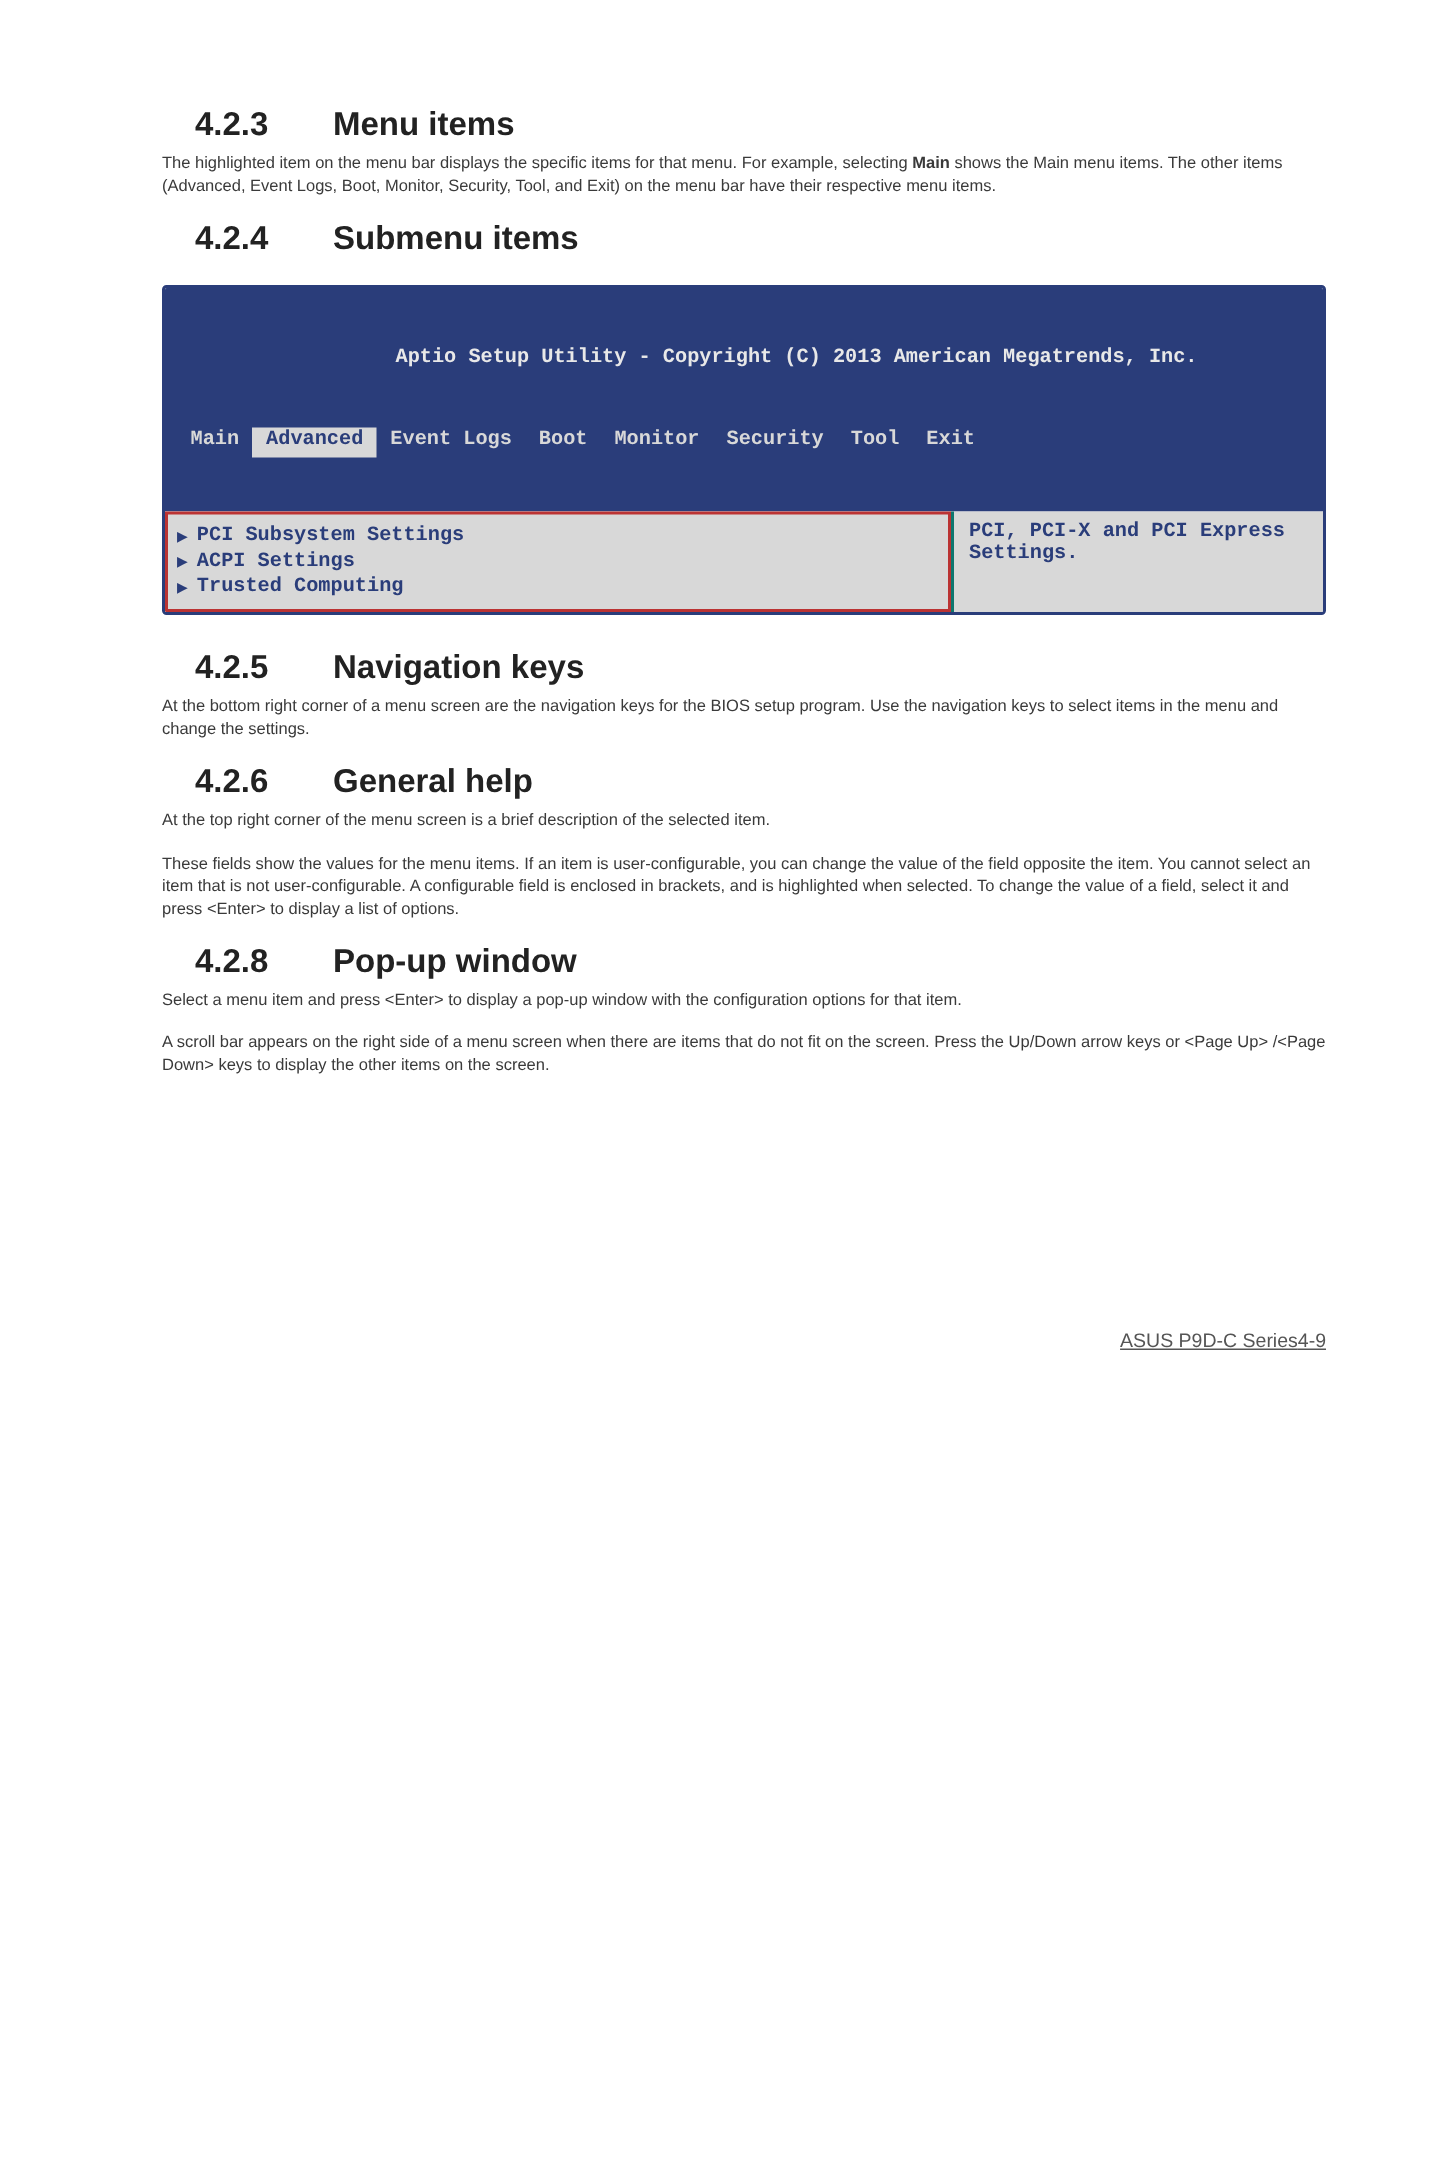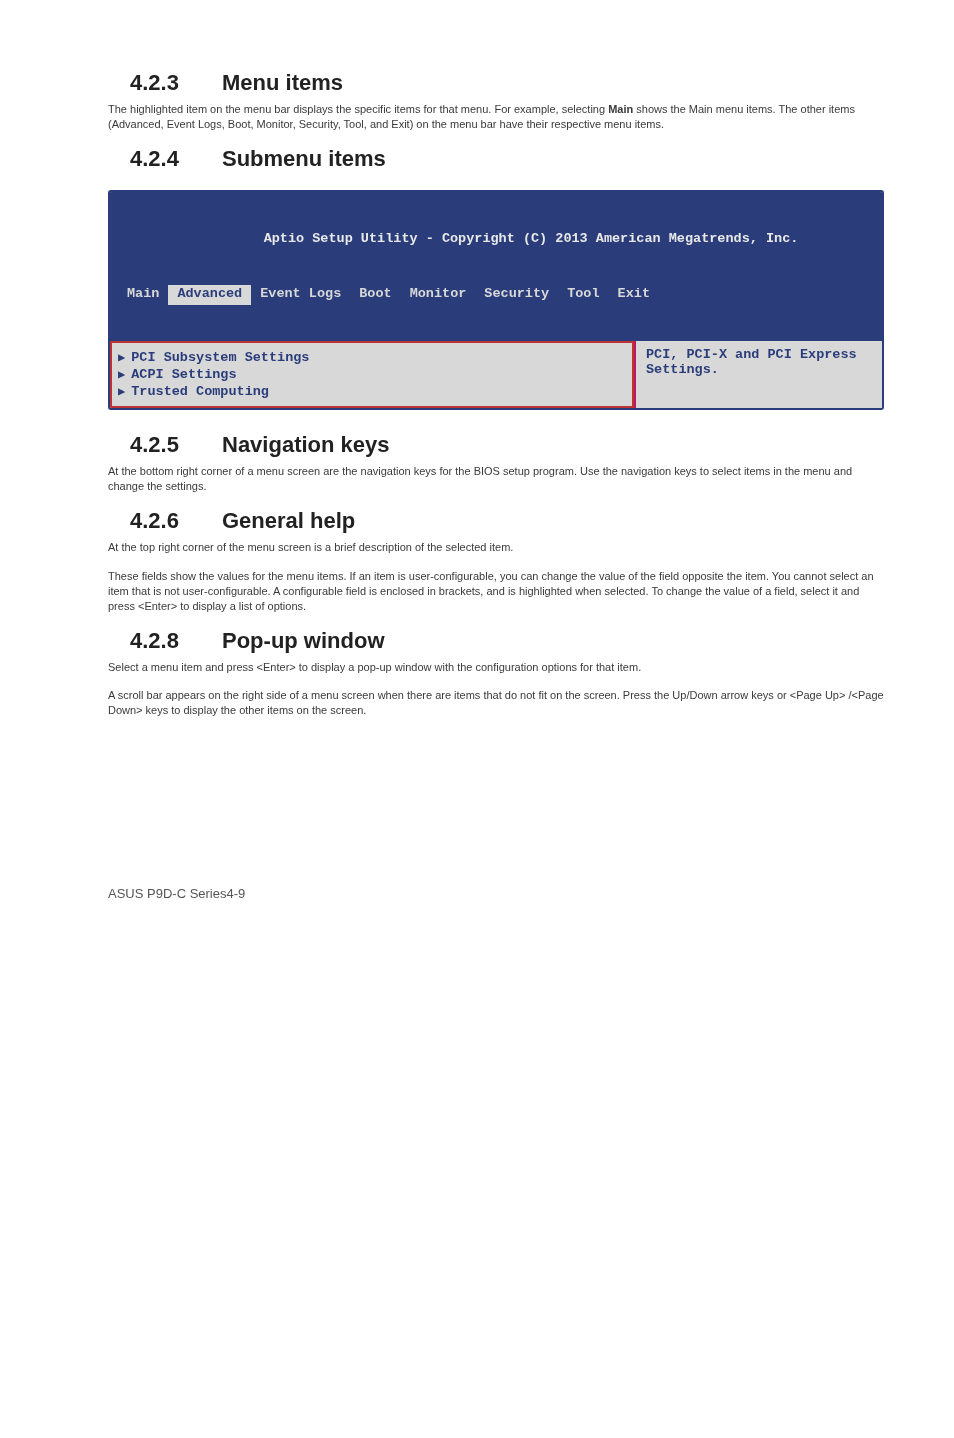--- a/index.html
+++ b/index.html
@@ -34,31 +34,32 @@
     flex: 1;
     border: 2px solid #b33; 
     margin: 0;
     padding: 6px 12px 6px 6px;
     color: #2a3d7a;
   }
   .bios-item { display: flex; align-items: center; gap: 6px; padding: 1px 0; }
   .tri { color: #2a3d7a; font-size: 12px; }
   .bios-right {
     width: 248px;
-    border-left: 2px solid #be185d;
+    border-left: 2px solid #0f766e;
     padding: 6px 10px;
     color: #2a3d7a;
   }
   .footer {
     display: flex;
-    justify-content: flex-start;
+    justify-content: flex-end;
     font-size: 13px;
     color: #555;
     margin-top: 160px;
     padding-top: 8px;
+    text-decoration: underline;
   }
 </style>
 </head>
 <body>
 
 <div class="page">
 
   <h2>
     <span class="secnum">4.2.3</span><span>Menu items</span>
   </h2>

